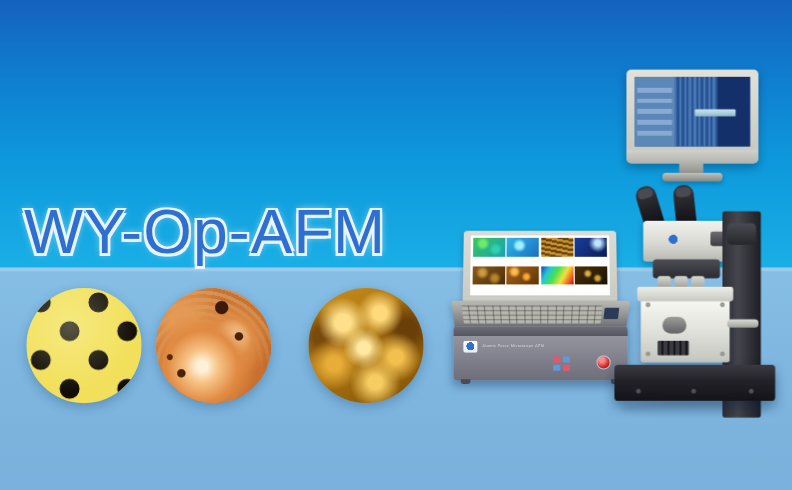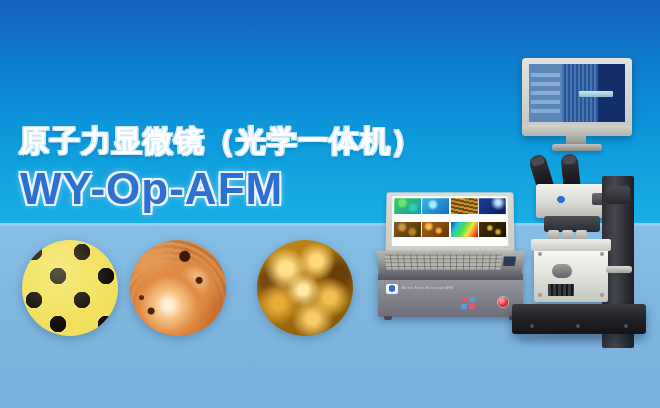--- a/index.html
+++ b/index.html
@@ -29,21 +29,21 @@
     position:absolute; left:19px; top:121px;
     font-size:30px; font-weight:bold; letter-spacing:1px;
     color:#ffffff; white-space:nowrap;
     text-shadow:
       -1.4px -1.4px 0 #cfe9fb, 1.4px -1.4px 0 #cfe9fb,
       -1.4px 1.4px 0 #cfe9fb, 1.4px 1.4px 0 #cfe9fb,
       0 2px 4px rgba(0,40,90,.35);
   }
   .title-model {
     position:absolute; left:20px; top:164px;
-    font-size:44px; font-weight:bold; letter-spacing:1px;
+    font-size:52px; font-weight:normal; letter-spacing:1px;
     color:#2f6fd0; white-space:nowrap;
     text-shadow:
       -2px -2px 0 #e8f4fe, 2px -2px 0 #e8f4fe,
       -2px 2px 0 #e8f4fe, 2px 2px 0 #e8f4fe,
       0 0 7px rgba(230,245,255,.9);
   }
 
   
   .afm-circle {
     position:absolute; width:96px; height:96px; border-radius:50%;
@@ -344,21 +344,20 @@
   }
 </style>
 </head>
 <body>
 
 <div class="banner">
 
   <div class="bg-sky"></div>
   <div class="bg-floor"></div>
 
-  <div class="title-cn">原子力显微镜（光学一体机）</div>
   <div class="title-model">WY-Op-AFM</div>
 
   <div class="afm-circle" id="c1">
     <div class="dots-bg"></div>
   </div>
   <div class="afm-circle" id="c2">
     <div class="spiral-bg"></div>
   </div>
   <div class="afm-circle" id="c3">
     <div class="gold-bg"></div>

